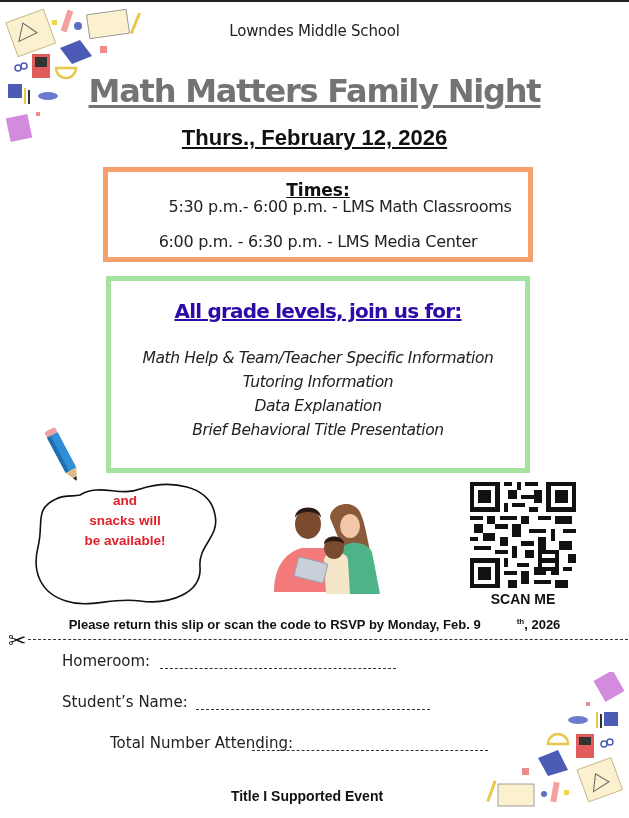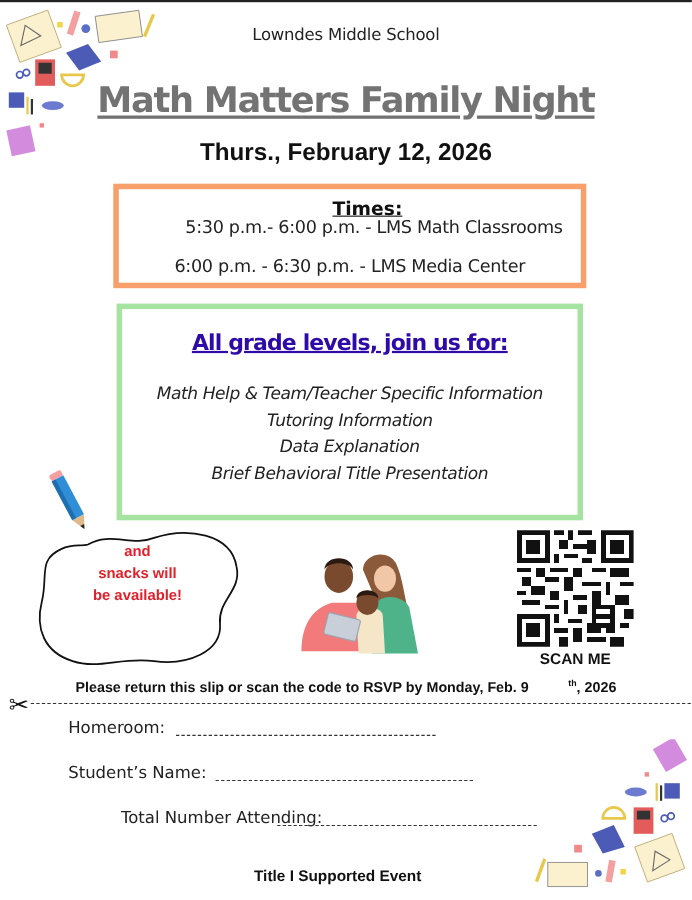--- a/index.html
+++ b/index.html
@@ -5,24 +5,24 @@
     * { box-sizing: border-box; margin: 0; padding: 0; }
     html, body { width: 629px; height: 818px; background: #ffffff; overflow: hidden; }
     body { position: relative; font-family: "Liberation Sans", sans-serif; color: #111; }
     .topbar { position: absolute; left: 0; top: 0; width: 629px; height: 2px; background: #222; }
 
     .abs { position: absolute; }
     .center { text-align: center; }
 
     .school { left: 0; width: 629px; top: 22px; font-size: 15px; color: #222; font-family: "DejaVu Sans", sans-serif; letter-spacing: -0.2px; }
     .title { left: 0; width: 629px; top: 72px; font-size: 32px; font-weight: bold; color: #737373; text-decoration: underline; text-decoration-thickness: 3px; text-underline-offset: 3px; font-family: "DejaVu Sans", sans-serif; letter-spacing: -1.2px; }
-    .date { left: 0; width: 629px; top: 125px; font-size: 22px; font-weight: bold; color: #111; font-family: "Liberation Sans", sans-serif; }
+    .date { left: 0; width: 629px; top: 125px; font-size: 22px; font-weight: bold; color: #111; font-family: "Liberation Sans", sans-serif; text-decoration: underline; }
 
     .times-box { left: 103px; top: 167px; width: 430px; height: 95px; border: 5px solid #f7a06b; }
-    .times-head { position: absolute; left: 0; width: 100%; top: 8px; font-size: 17px; font-weight: bold; text-decoration: underline; color: #111; font-family: "DejaVu Sans", sans-serif; margin-left: 16px; }
+    .times-head { position: absolute; left: 0; width: 100%; top: 8px; font-size: 17px; font-weight: bold; text-decoration: underline; color: #111; font-family: "DejaVu Sans", sans-serif; }
     .times-line { position: absolute; left: 0; width: 100%; font-size: 16px; color: #222; font-family: "DejaVu Sans", sans-serif; letter-spacing: -0.3px; }
 
     .grades-box { left: 106px; top: 276px; width: 424px; height: 197px; border: 5px solid #a6e3a1; }
     .grades-head { position: absolute; left: 0; width: 100%; top: 18px; font-size: 20px; font-weight: bold; color: #2e0aa8; text-decoration: underline; text-decoration-thickness: 2px; font-family: "DejaVu Sans", sans-serif; letter-spacing: -0.8px; }
     .grades-item { position: absolute; left: 0; width: 100%; font-size: 15.5px; font-style: italic; color: #222; font-family: "DejaVu Sans", sans-serif; letter-spacing: -0.4px; }
 
     .cloud { left: 30px; top: 475px; width: 190px; height: 135px; }
     .cloud-text { position: absolute; left: 35px; top: 491px; width: 180px; font-size: 13.5px; font-weight: bold; color: #e0202a; line-height: 20px; text-align: center; }
 
     .family { left: 268px; top: 496px; width: 130px; height: 105px; }

